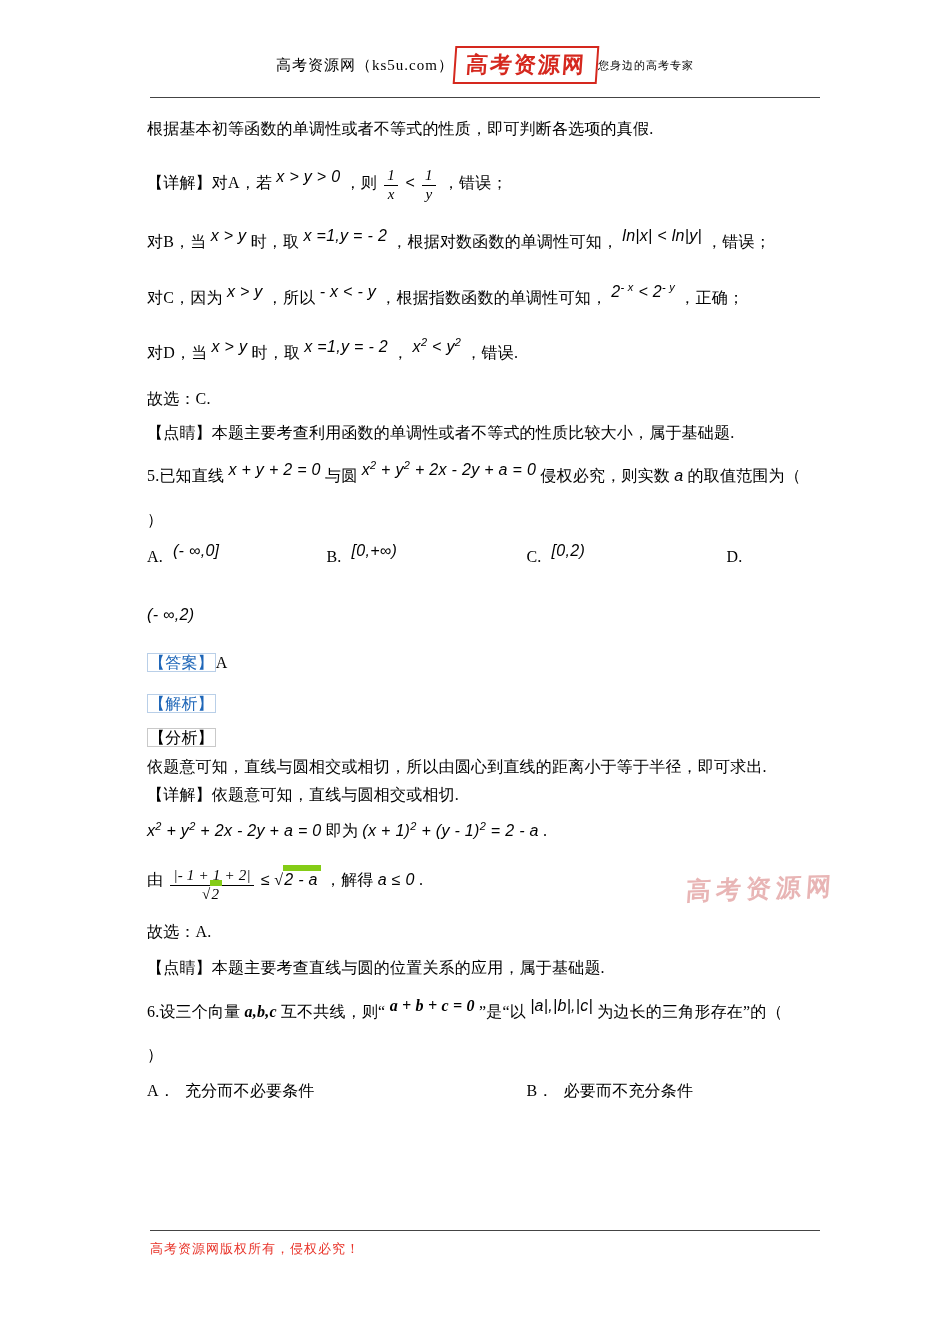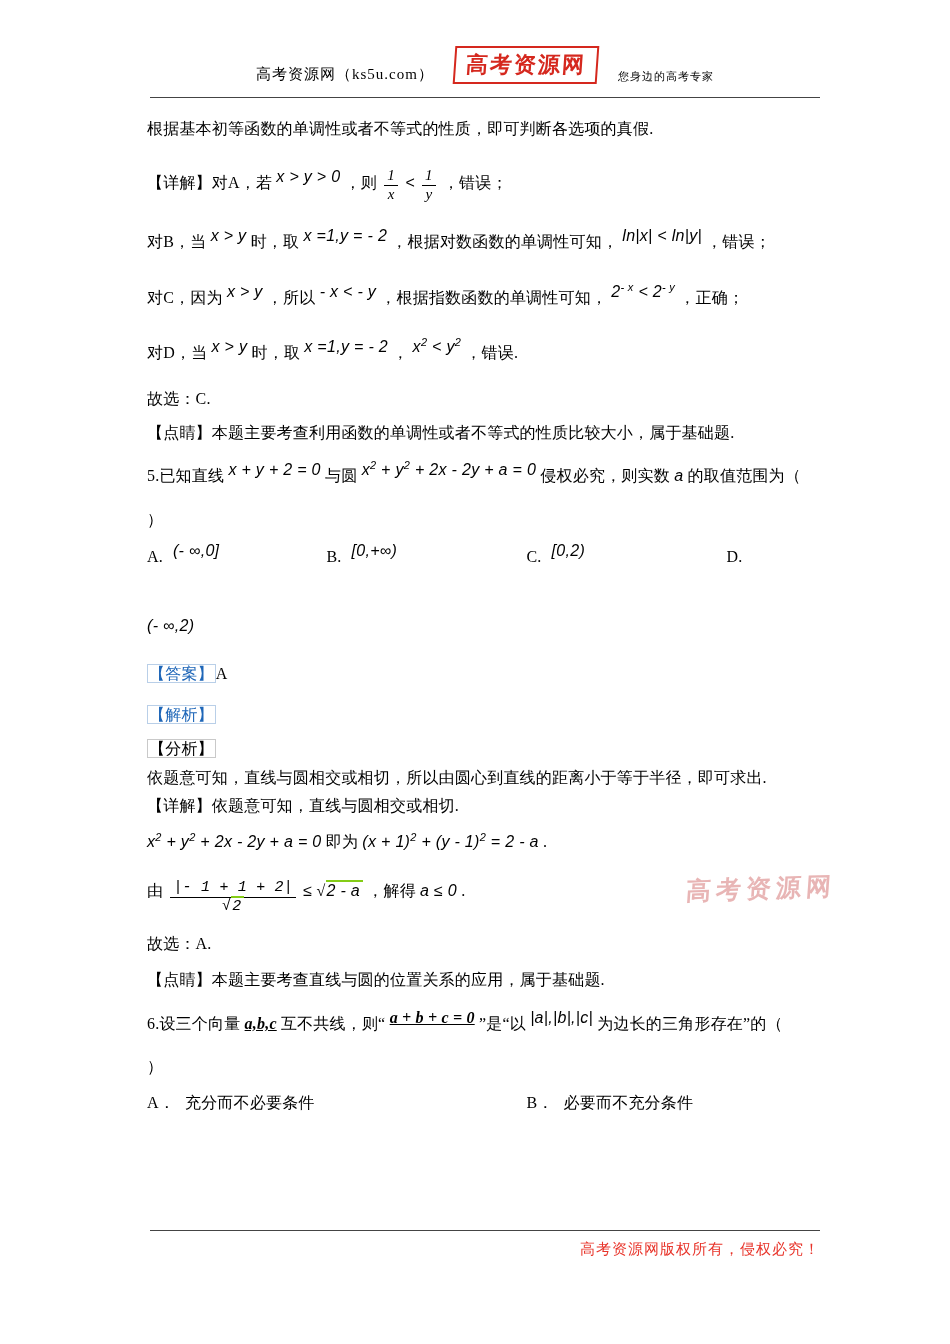--- a/index.html
+++ b/index.html
@@ -4,65 +4,65 @@
 <style>
   html,body { margin:0; padding:0; }
   body {
     width:950px; height:1344px; background:#ffffff; color:#000;
     font-family:"Liberation Serif", serif; position:relative; overflow:hidden;
   }
   .page { position:absolute; inset:0; }
 
   
   .header { position:absolute; top:46px; left:150px; width:670px;
-    display:flex; align-items:flex-end; justify-content:center; gap:20px; }
+    display:flex; align-items:center; justify-content:center; }
   .site-text { font-size:15px; letter-spacing:1px; }
   .logo-box { border:2px solid #d5281e; color:#d5281e; font-weight:bold;
     font-size:22px; padding:2px 10px; letter-spacing:2px; transform:skewX(-4deg); }
   .slogan { font-size:11px; letter-spacing:1px; }
   .header-rule { position:absolute; top:97px; left:150px; width:670px;
     border-top:1.5px solid #444; }
 
   
   .content { position:absolute; top:116px; left:147px; width:690px; font-size:16px; }
   .para { margin:0; line-height:1.65; letter-spacing:0.2px; }
 
   
   .m { font-family:Liberation Sans, sans-serif; font-style:italic; letter-spacing:0.3px; }
   .hi { position:relative; top:-6px; display:inline-block; }
   sup.s { font-size:11px; font-style:italic; line-height:0; }
-  .vec { font-family:"Liberation Serif", serif; font-style:italic; font-weight:bold;text-decoration:underline; }
+  .vec { font-family:"Liberation Serif", serif; font-style:italic; font-weight:bold; }
 
   .frac { display:inline-block; vertical-align:-11px; text-align:center;
     line-height:1.05; font-family:"Liberation Serif", serif; font-style:italic;
     font-size:15px; margin:0 3px; }
   .frac .fn { display:block; border-bottom:1px solid #000; padding:0 3px 1px; }
   .frac .fd { display:block; padding:1px 3px 0; }
-  .bigfrac { font-size:15px; vertical-align:-14px;font-family:Liberation Mono, monospace; }
+  .bigfrac { font-size:15px; vertical-align:-14px; }
 
   .sqrt { white-space:nowrap; font-family:"Liberation Serif", serif; }
   .rad { font-style:normal; }
-  .radicand { border-top:2px solid #84cc16; padding:0 3px 0 1px; font-style:italic; }
+  .radicand { border-top:6px solid #84cc16; padding:0 3px 0 1px; font-style:italic; }
 
   .tag-blue { color:#1e66b8; border:1px solid #b9cfe8; padding:0 1px; }
   .tag-box  { border:1px solid #c9c9c9; padding:0 1px; }
 
   .opts-row { display:flex; }
   .opt-label { margin-right:10px; }
 
   
   .watermark { position:absolute; left:686px; top:872px; color:#dd8f8f;
     opacity:0.65; font-size:25px; font-weight:bold; letter-spacing:5px;
     transform:rotate(-2deg) skewX(-6deg); pointer-events:none; }
 
   
   .footer-rule { position:absolute; top:1230px; left:150px; width:670px;
     border-top:1.5px solid #444; }
   .footer-text { position:absolute; top:1240px; left:150px; width:670px;
-    text-align:right; color:#e8342a; font-size:15px; letter-spacing:1px;font-family:Liberation Mono, monospace; }
+    text-align:left; color:#e8342a; font-size:13px; letter-spacing:1px;font-family:Liberation Mono, monospace; }
 </style>
 </head>
 <body>
 
 <div class="page">
 
   <div class="header">
     <span class="site-text">高考资源网（ks5u.com）</span>
     <span class="logo-box">高考资源网</span>
     <span class="slogan">您身边的高考专家</span>
@@ -122,21 +122,21 @@
       <span class="m hi">x + y + 2 = 0</span>
       <span>与圆</span>
       <span class="m hi"><span>x</span><sup class="s">2</sup><span> + y</span><sup class="s">2</sup><span> + 2x - 2y + a = 0</span></span>
       <span>侵权必究，则实数</span>
       <span class="m">a</span>
       <span>的取值范围为（</span>
     </p>
 
     <p class="para" style="margin-bottom:10px"><span>）</span></p>
 
-    <div class="opts-row para" style="margin-bottom:43px">
+    <div class="opts-row para" style="margin-bottom:32px">
       <span class="opt" style="width:26%"><span class="opt-label">A.</span><span class="m hi">(- ∞,0]</span></span>
       <span class="opt" style="width:29%"><span class="opt-label">B.</span><span class="m hi">[0,+∞)</span></span>
       <span class="opt" style="width:29%"><span class="opt-label">C.</span><span class="m hi">[0,2)</span></span>
       <span class="opt"><span class="opt-label">D.</span></span>
     </div>
 
     <p class="para" style="margin-bottom:22px"><span class="m">(- ∞,2)</span></p>
 
     <p class="para" style="margin-bottom:14px"><span class="tag-blue">【答案】</span><span>A</span></p>
 

